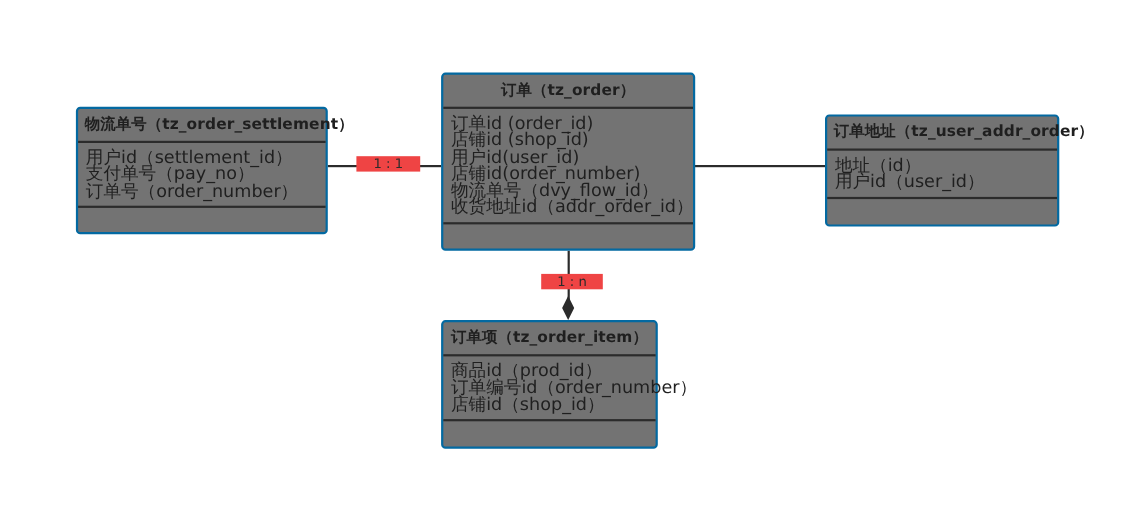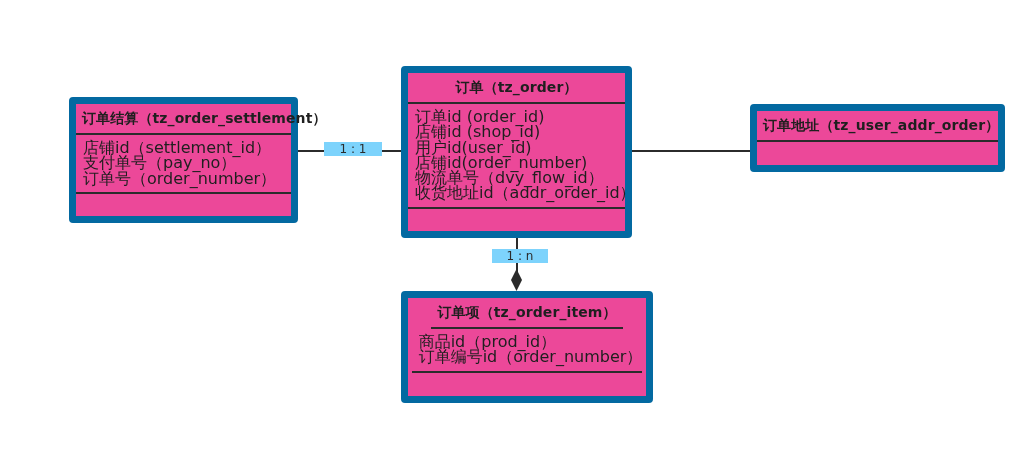--- a/index.html
+++ b/index.html
@@ -19,23 +19,23 @@
     position: absolute;
     left: 0;
     top: 0;
     width: 1032px;
     height: 460px;
   }
   
   .entity {
     position: absolute;
     box-sizing: border-box;
-    border: 7px solid #0369a1;
+    border: 2px solid #0369a1;
     border-radius: 4px;
-    background: #ec4899;
+    background: #737373;
     z-index: 3;
     display: flex;
     flex-direction: column;
   }
   .entity-header {
     box-sizing: border-box;
     text-align: center;
     font-weight: bold;
     font-size: 14px;
     line-height: 16px;
@@ -57,22 +57,22 @@
     text-align: left;
   }
   .entity-footer {
     flex: 1 1 auto;
     min-height: 20px;
   }
 
   
   #entity-order         { left: 401px; top: 66px;  width: 231px; }
   #entity-settlement    { left: 69px;  top: 97px;  width: 229px; }
-  #entity-addr          { left: 750px; top: 104px; width: 255px; }
-  #entity-item          { left: 401px; top: 291px; width: 252px; align-items: center; }
+  #entity-addr          { left: 750px; top: 104px; width: 213px; }
+  #entity-item          { left: 401px; top: 291px; width: 197px; }
 
   #entity-order   .entity-footer      { height: 22px; }
   #entity-settlement .entity-footer   { height: 22px; }
   #entity-addr    .entity-footer      { height: 23px; }
   #entity-item    .entity-footer      { height: 23px; }
 
   
   .edge-h {
     position: absolute;
     height: 0;
@@ -80,21 +80,21 @@
     z-index: 1;
   }
   .edge-v {
     position: absolute;
     width: 0;
     border-left: 2px solid #2b2b2b;
     z-index: 1;
   }
   .edge-label {
     position: absolute;
-    background: #7dd3fc;
+    background: #ef4444;
     font-size: 12px;
     line-height: 14px;
     color: #2b2b2b;
     text-align: center;
     z-index: 2;
     white-space: nowrap;
     padding: 0 4px;
   }
   
   #edge-settlement-order { left: 298px; top: 150px; width: 103px; }
@@ -124,23 +124,23 @@
 
   <div class="edge-h" id="edge-order-addr"></div>
 
   <div class="edge-v" id="edge-order-item"></div>
   <div class="edge-label" id="label-one-to-n">1 : n</div>
   <svg class="diamond-marker" id="marker-order-item" viewBox="0 0 13 22">
     <polygon points="6.5,0 12,11 6.5,22 1,11" fill="#2b2b2b"></polygon>
   </svg>
 
   <div class="entity" id="entity-settlement">
-    <div class="entity-header">订单结算（tz_order_settlement）</div>
+    <div class="entity-header">物流单号（tz_order_settlement）</div>
     <div class="entity-attrs">
-      <div class="attr-row">店铺id（settlement_id）</div>
+      <div class="attr-row">用户id（settlement_id）</div>
       <div class="attr-row">支付单号（pay_no）</div>
       <div class="attr-row">订单号（order_number）</div>
     </div>
     <div class="entity-footer"></div>
   </div>
 
   <div class="entity" id="entity-order">
     <div class="entity-header">订单（tz_order）</div>
     <div class="entity-attrs">
       <div class="attr-row">订单id (order_id)</div>
@@ -148,25 +148,30 @@
       <div class="attr-row">用户id(user_id)</div>
       <div class="attr-row">店铺id(order_number)</div>
       <div class="attr-row">物流单号（dvy_flow_id）</div>
       <div class="attr-row">收货地址id（addr_order_id）</div>
     </div>
     <div class="entity-footer"></div>
   </div>
 
   <div class="entity" id="entity-addr">
     <div class="entity-header">订单地址（tz_user_addr_order）</div>
+    <div class="entity-attrs">
+      <div class="attr-row">地址（id）</div>
+      <div class="attr-row">用户id（user_id）</div>
+    </div>
     <div class="entity-footer"></div>
   </div>
 
   <div class="entity" id="entity-item">
     <div class="entity-header">订单项（tz_order_item）</div>
     <div class="entity-attrs">
       <div class="attr-row">商品id（prod_id）</div>
       <div class="attr-row">订单编号id（order_number）</div>
+      <div class="attr-row">店铺id（shop_id）</div>
     </div>
     <div class="entity-footer"></div>
   </div>
 
 </div>
 
 </body></html>

